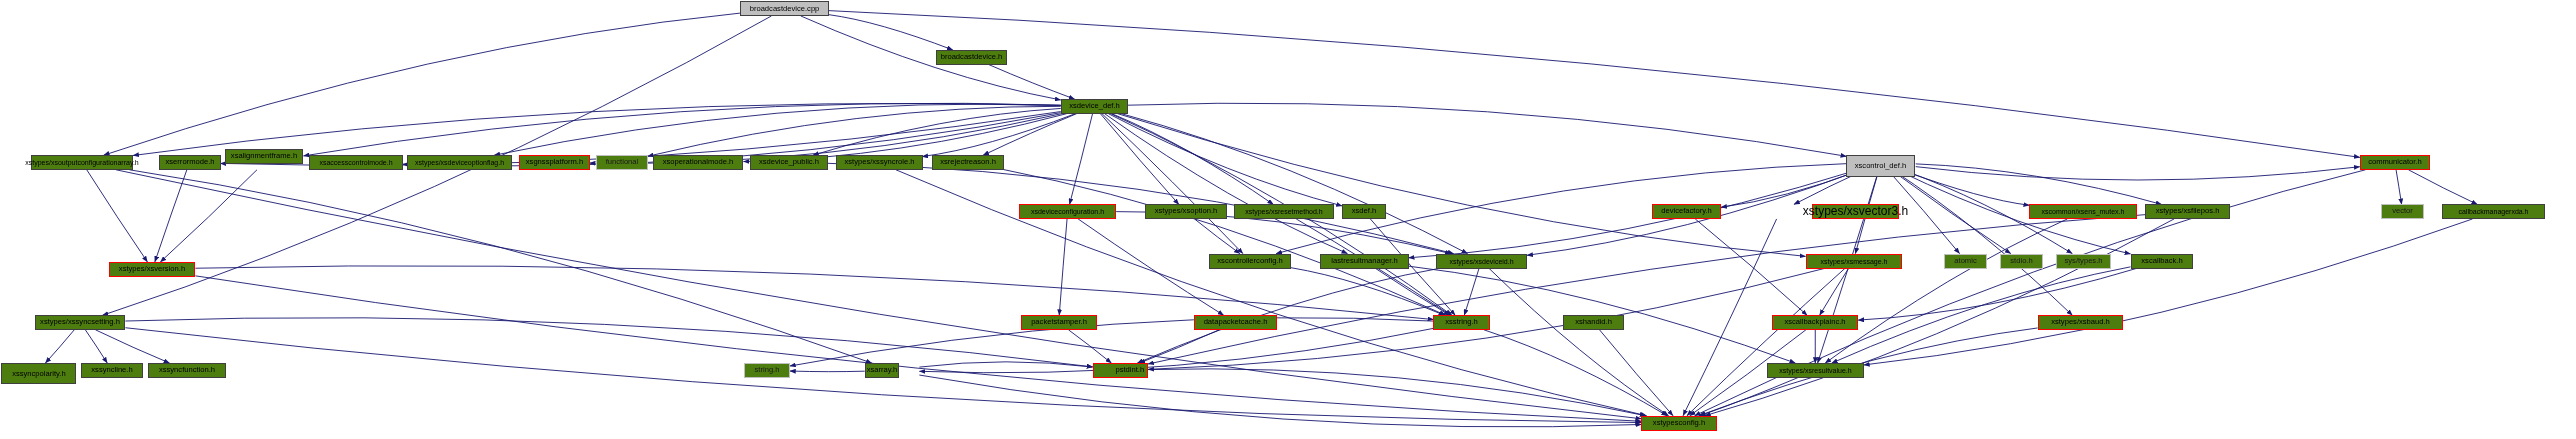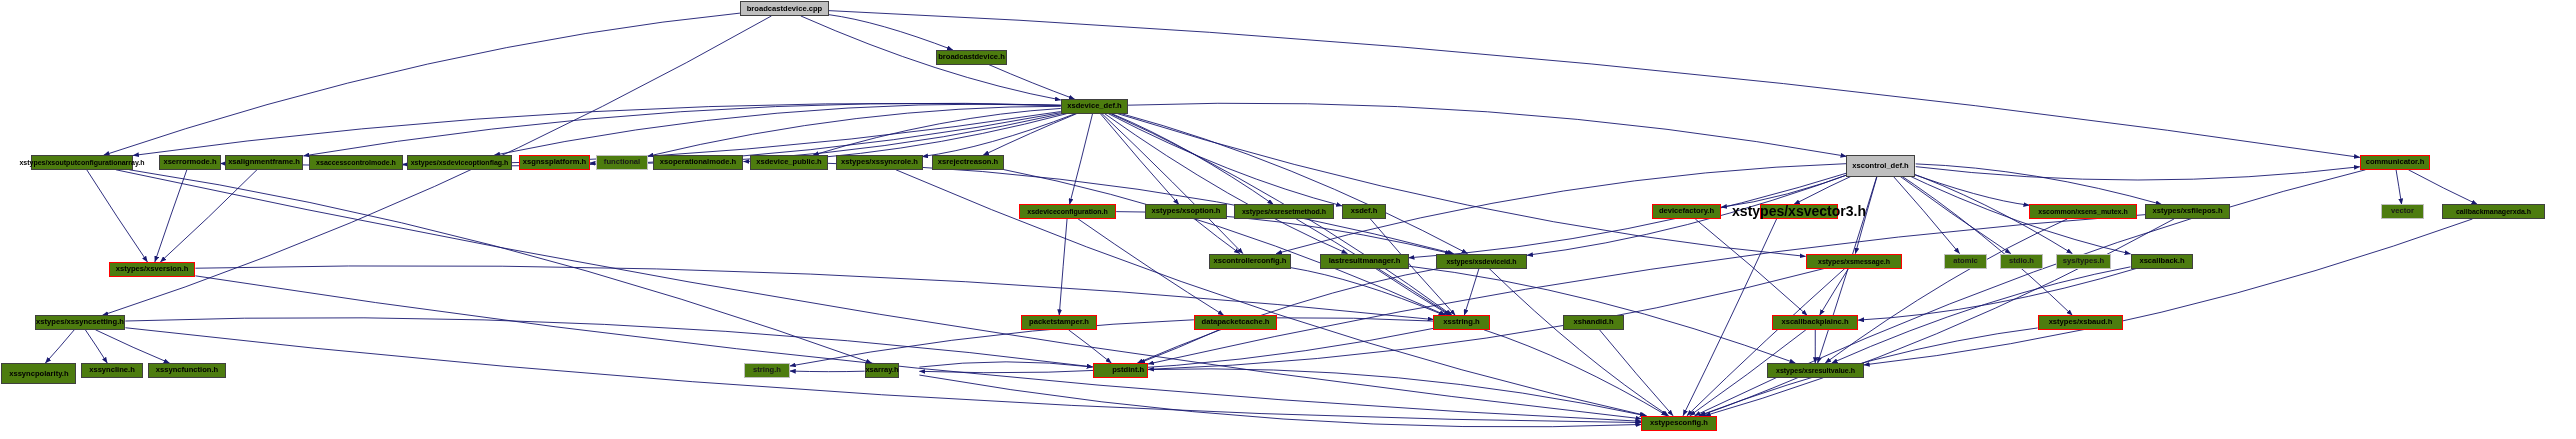--- a/index.html
+++ b/index.html
@@ -4,21 +4,20 @@
 <title>broadcastdevice.cpp include dependency graph</title>
 <style>
   html,body{margin:0;padding:0;background:#ffffff;}
   #graph{
     position:relative;
     width:2576px;
     height:440px;
     background:#ffffff;
     font-family:"Liberation Sans","DejaVu Sans",sans-serif;
     overflow:hidden;
-    font-weight:bold;
   }
   #edges{position:absolute;left:0;top:0;width:2576px;height:440px;}
   .node{
     position:absolute;
     box-sizing:border-box;
     display:flex;
     align-items:center;
     justify-content:center;
     white-space:nowrap;
     background:#4d7c0f;
@@ -152,21 +151,21 @@
       </div>
       <div class="node" style="left: 1061px; top: 99px; width: 67px; height: 14.5px; font-size: 7.6px;">
         <span class="lbl">xsdevice_def.h</span>
       </div>
       <div class="node" style="left: 31px; top: 155px; width: 102px; height: 14.5px; font-size: 7px;">
         <span class="lbl">xstypes/xsoutputconfigurationarray.h</span>
       </div>
       <div class="node" style="left: 159px; top: 155px; width: 62px; height: 14.5px; font-size: 7.6px;">
         <span class="lbl">xserrormode.h</span>
       </div>
-      <div class="node" style="left: 225px; top: 155px; width: 78px; height: 14.5px; font-size: 7.6px;">
+      <div class="node" style="left: 225px; top: 149px; width: 78px; height: 14.5px; font-size: 7.6px;">
         <span class="lbl">xsalignmentframe.h</span>
       </div>
       <div class="node" style="left: 309px; top: 155px; width: 94px; height: 14.5px; font-size: 7px;">
         <span class="lbl">xsaccesscontrolmode.h</span>
       </div>
       <div class="node" style="left: 407px; top: 155px; width: 105px; height: 14.5px; font-size: 7px;">
         <span class="lbl">xstypes/xsdeviceoptionflag.h</span>
       </div>
       <div class="node red" style="left: 519px; top: 155px; width: 71px; height: 14.5px; font-size: 7.6px;">
         <span class="lbl">xsgnssplatform.h</span>
@@ -200,21 +199,21 @@
       </div>
       <div class="node" style="left: 1234px; top: 204px; width: 100px; height: 14.5px; font-size: 7px;">
         <span class="lbl">xstypes/xsresetmethod.h</span>
       </div>
       <div class="node" style="left: 1342px; top: 204px; width: 44px; height: 14.5px; font-size: 7.6px;">
         <span class="lbl">xsdef.h</span>
       </div>
       <div class="node red" style="left: 1652px; top: 204px; width: 69px; height: 14.5px; font-size: 7.6px;">
         <span class="lbl">devicefactory.h</span>
       </div>
-      <div class="node red" style="left: 1760px; top: 204px; width: 78px; height: 14.5px; font-size: 14px;">
+      <div class="node red" style="left: 1812px; top: 204px; width: 87px; height: 14.5px; font-size: 12px;">
         <span class="lbl">xstypes/xsvector3.h</span>
       </div>
       <div class="node red" style="left: 2029px; top: 204px; width: 108px; height: 14.5px; font-size: 7px;">
         <span class="lbl">xscommon/xsens_mutex.h</span>
       </div>
       <div class="node" style="left: 2145px; top: 204px; width: 85px; height: 14.5px; font-size: 7.6px;">
         <span class="lbl">xstypes/xsfilepos.h</span>
       </div>
       <div class="node grey" style="left: 2381px; top: 204px; width: 43px; height: 14.5px; font-size: 7.6px; align-items: center;">
         <span class="lbl">vector</span>

